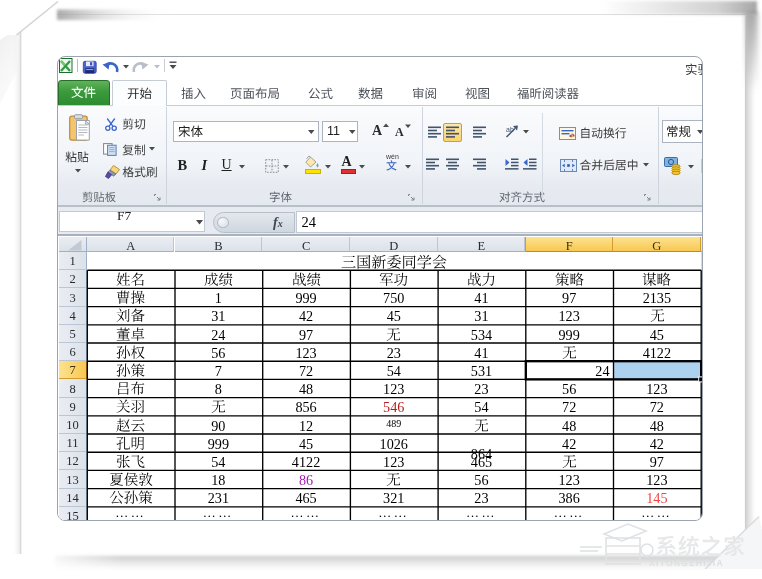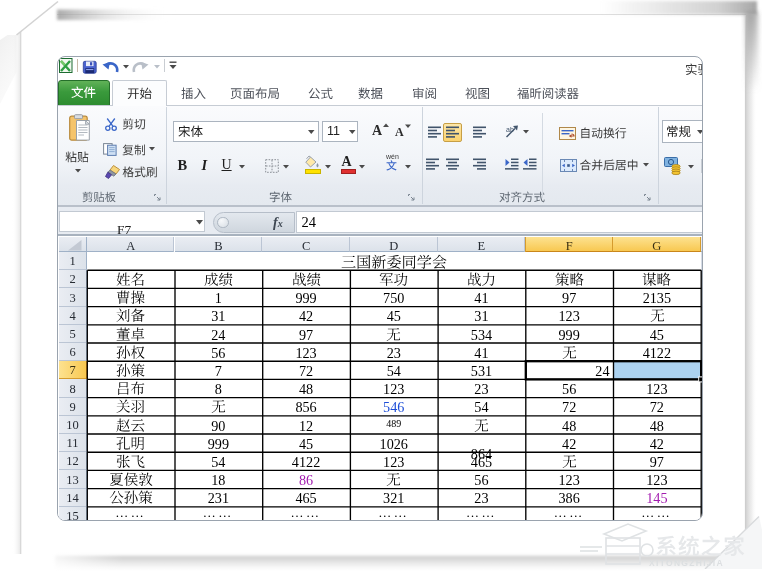--- a/index.html
+++ b/index.html
@@ -393,21 +393,21 @@
 <ellipse cx="12" cy="13.7" rx="4.2" ry="1.7"></ellipse>
           <ellipse cx="12" cy="15.9" rx="4.2" ry="1.7"></ellipse>
         </g>
       </svg>
       <svg class="ic" style="left:630.0px;top:108.0px" width="6" height="4" viewBox="0 0 6 4">
         <polygon points="0,0 6,0 3,3.6" fill="#4a4a4a"></polygon>
       </svg>
       <div class="abs" style="left:643.0px;top:102.0px;width:4px;height:14px;background:#c8cdd4;"></div>
       <div class="abs" style="left:0px;top:150.4px;width:647px;height:27.5px;background:#e7ebf1;"></div>
       <div class="abs" style="left:1.7999999999999972px;top:154.8px;width:145.5px;height:21px;background:#fff;border:1px solid #c2c9d2;box-sizing:border-box;"></div>
-      <div class="lat" style="left:59.5px;top:165px;font-size:13.5px;color:#1c1c1c;font-family:'Liberation Serif',serif;text-align:right;">F7</div>
+      <div class="lat" style="left:59.5px;top:151px;font-size:13.5px;color:#1c1c1c;font-family:'Liberation Serif',serif;text-align:right;">F7</div>
       <svg class="ic" style="left:138.5px;top:163.5px" width="7" height="5" viewBox="0 0 7 5">
         <polygon points="0,0 7,0 3.5,4.4" fill="#4a4a4a"></polygon>
       </svg>
       <div class="abs" style="left:155.5px;top:155.3px;width:82px;height:21px;background:linear-gradient(180deg,#e3e8ee,#cfd6de);border:1px solid #b6bec9;border-radius:11px 0 0 11px;box-sizing:border-box;"></div>
       <div class="abs" style="left:159.5px;top:160.0px;width:11.5px;height:11.5px;background:radial-gradient(circle at 35% 30%,#f6f8fa,#d7dde4);border:1px solid #aeb7c2;border-radius:50%;box-sizing:border-box;"></div>
       <div class="lat" style="left:215.5px;top:158.0px;font-size:14px;font-style:italic;font-weight:bold;color:#3e4752;font-family:'Liberation Serif',serif;">f<span style="font-size:10px;">x</span></div>
       <div class="abs" style="left:238.0px;top:154.8px;width:407.0px;height:21.5px;background:#fff;border:1px solid #c2c9d2;box-sizing:border-box;"></div>
       <div class="lat" style="left:244.0px;top:157.8px;font-size:14.5px;color:#000;font-family:'Liberation Serif',serif;">24</div>
       <div class="abs" style="left:0px;top:177.7px;width:647px;height:1.4px;background:#a8b2be;"></div>
       <div class="abs" style="left:0px;top:179.1px;width:647px;height:286.19999999999993px;background:#fff;"></div>
@@ -573,21 +573,21 @@
       <div class="lat" style="left:423.95px;top:324.7px;font-size:14.2px;color:#000;font-family:'Liberation Serif',serif;transform:translateX(-50%);">23</div>
       <div class="lat" style="left:511.65px;top:324.7px;font-size:14.2px;color:#000;font-family:'Liberation Serif',serif;transform:translateX(-50%);">56</div>
       <div class="lat" style="left:599.3499999999999px;top:324.7px;font-size:14.2px;color:#000;font-family:'Liberation Serif',serif;transform:translateX(-50%);">123</div>
       <svg style="position:absolute;left:58.6px;top:342.9px;overflow:visible" width="29" height="16" viewBox="0 0 29.2 16.1">
         <path d="M11.4 1.1Q11.4 1.2 11.2 1.3Q11.1 1.4 10.8 1.4Q10.6 1.8 10.2 2.3Q9.7 2.8 9.3 3.3Q8.8 3.8 8.4 4.2H8.1Q8.4 3.7 8.7 3.1Q9.1 2.5 9.4 1.8Q9.7 1.2 9.9 0.6ZM7.6 7.7Q8.2 9.1 9.1 10.1Q10.0 11.2 11.2 11.9Q12.5 12.6 14.1 12.9L14.0 13.1Q13.7 13.1 13.5 13.3Q13.3 13.6 13.2 13.9Q11.7 13.4 10.6 12.6Q9.4 11.8 8.6 10.6Q7.9 9.4 7.4 7.9ZM7.6 6.5Q7.6 7.4 7.5 8.2Q7.3 9.0 6.9 9.9Q6.5 10.7 5.7 11.4Q4.9 12.2 3.7 12.8Q2.4 13.4 0.6 13.9L0.5 13.7Q2.5 12.9 3.7 12.1Q4.9 11.3 5.6 10.4Q6.3 9.5 6.5 8.5Q6.7 7.6 6.7 6.6V4.0H7.6ZM11.7 3.2Q11.7 3.2 11.8 3.3Q11.9 3.4 12.1 3.5Q12.3 3.7 12.5 3.9Q12.8 4.0 12.9 4.2Q12.9 4.4 12.5 4.4H1.8L1.7 4.0H11.0ZM12.5 6.8Q12.5 6.8 12.7 6.9Q12.8 7.0 13.0 7.2Q13.2 7.4 13.4 7.5Q13.6 7.7 13.8 7.9Q13.8 8.1 13.5 8.1H0.9L0.7 7.7H11.8ZM3.6 0.7Q4.5 1.0 5.0 1.4Q5.6 1.8 5.9 2.2Q6.2 2.6 6.2 2.9Q6.3 3.2 6.2 3.4Q6.1 3.6 5.9 3.7Q5.7 3.7 5.4 3.6Q5.3 3.1 5.0 2.6Q4.6 2.1 4.2 1.6Q3.8 1.2 3.4 0.8Z M16.1 3.7Q16.9 4.0 17.4 4.4Q17.9 4.8 18.2 5.2Q18.5 5.7 18.5 6.0Q18.6 6.4 18.5 6.6Q18.4 6.8 18.2 6.9Q18.1 6.9 17.8 6.8Q17.7 6.3 17.4 5.8Q17.2 5.3 16.8 4.8Q16.5 4.2 16.0 3.8ZM15.2 10.4Q15.5 10.2 16.2 9.8Q16.9 9.4 17.8 8.9Q18.7 8.4 19.6 7.8L19.7 8.0Q19.1 8.5 18.2 9.3Q17.3 10.1 16.2 11.0Q16.2 11.3 16.0 11.4ZM15.5 1.7H20.9V2.1H15.6ZM20.3 1.7H20.2L20.7 1.1L21.8 2.0Q21.7 2.1 21.6 2.2Q21.4 2.2 21.2 2.3V12.5Q21.2 12.9 21.1 13.2Q21.0 13.5 20.6 13.7Q20.3 13.9 19.5 13.9Q19.5 13.7 19.4 13.6Q19.3 13.4 19.1 13.3Q18.9 13.2 18.6 13.1Q18.2 13.0 17.6 12.9V12.7Q17.6 12.7 17.9 12.7Q18.2 12.7 18.6 12.7Q19.0 12.8 19.4 12.8Q19.8 12.8 19.9 12.8Q20.2 12.8 20.3 12.7Q20.3 12.6 20.3 12.4ZM22.1 1.7H27.3V2.1H22.2ZM26.8 1.7H26.7L27.1 1.1L28.2 2.0Q28.2 2.1 28.0 2.2Q27.9 2.2 27.7 2.3V12.5Q27.7 12.9 27.6 13.2Q27.5 13.5 27.1 13.7Q26.7 13.9 26.0 13.9Q25.9 13.7 25.9 13.6Q25.8 13.4 25.6 13.3Q25.4 13.2 25.0 13.1Q24.6 13.0 24.0 12.9V12.7Q24.0 12.7 24.3 12.7Q24.6 12.7 25.0 12.7Q25.4 12.8 25.8 12.8Q26.2 12.8 26.4 12.8Q26.6 12.8 26.7 12.7Q26.8 12.6 26.8 12.4ZM22.5 3.6Q23.2 3.8 23.7 4.2Q24.2 4.5 24.5 4.8Q24.8 5.1 24.9 5.4Q25.1 5.8 25.1 6.0Q25.1 6.3 25.0 6.5Q24.9 6.6 24.7 6.6Q24.5 6.7 24.3 6.5Q24.1 6.1 23.9 5.6Q23.7 5.1 23.3 4.6Q22.9 4.1 22.4 3.8ZM21.7 10.1Q22.1 9.9 22.8 9.5Q23.5 9.1 24.4 8.5Q25.3 8.0 26.2 7.4L26.3 7.6Q25.7 8.1 24.8 8.9Q23.9 9.7 22.7 10.7Q22.7 11.0 22.5 11.1Z" fill="#000"></path>
       </svg>
       <svg style="position:absolute;left:153.5px;top:342.9px;overflow:visible" width="15" height="16" viewBox="0 0 14.6 16.1">
         <path d="M8.7 6.1Q8.7 6.2 8.7 6.4Q8.7 6.5 8.7 6.6V12.2Q8.7 12.4 8.8 12.5Q8.9 12.6 9.4 12.6H11.0Q11.6 12.6 12.0 12.6Q12.4 12.6 12.5 12.6Q12.8 12.5 12.8 12.3Q12.9 12.1 13.1 11.5Q13.2 10.9 13.3 10.2H13.5L13.5 12.4Q13.8 12.5 13.9 12.6Q13.9 12.7 13.9 12.8Q13.9 13.0 13.7 13.2Q13.5 13.3 12.9 13.4Q12.2 13.4 11.0 13.4H9.2Q8.7 13.4 8.3 13.3Q8.0 13.2 7.9 13.0Q7.8 12.8 7.8 12.4V6.1ZM7.2 2.0Q7.2 3.5 7.1 4.9Q7.0 6.2 6.7 7.5Q6.4 8.8 5.7 9.9Q5.0 11.1 3.8 12.1Q2.6 13.1 0.7 14.0L0.5 13.7Q2.2 12.8 3.3 11.8Q4.4 10.8 5.0 9.6Q5.6 8.5 5.9 7.2Q6.1 6.0 6.2 4.7Q6.2 3.4 6.2 2.0ZM11.7 1.0Q11.7 1.0 11.8 1.1Q11.9 1.2 12.2 1.3Q12.4 1.5 12.6 1.7Q12.8 1.9 13.0 2.0Q12.9 2.1 12.9 2.2Q12.8 2.3 12.6 2.3H1.7L1.6 1.8H11.0ZM12.7 5.1Q12.7 5.1 12.8 5.2Q12.9 5.3 13.1 5.4Q13.3 5.6 13.6 5.8Q13.8 6.0 14.0 6.2Q13.9 6.3 13.8 6.3Q13.7 6.4 13.6 6.4H0.8L0.7 6.0H11.9Z" fill="#000"></path>
       </svg>
       <div class="lat" style="left:248.55px;top:342.90000000000003px;font-size:14.2px;color:#000;font-family:'Liberation Serif',serif;transform:translateX(-50%);">856</div>
-      <div class="lat" style="left:336.25px;top:342.90000000000003px;font-size:14.2px;color:#1d4ed8;font-family:'Liberation Serif',serif;transform:translateX(-50%);">546</div>
+      <div class="lat" style="left:336.25px;top:342.90000000000003px;font-size:14.2px;color:#b91c1c;font-family:'Liberation Serif',serif;transform:translateX(-50%);">546</div>
       <div class="lat" style="left:423.95px;top:342.90000000000003px;font-size:14.2px;color:#000;font-family:'Liberation Serif',serif;transform:translateX(-50%);">54</div>
       <div class="lat" style="left:511.65px;top:342.90000000000003px;font-size:14.2px;color:#000;font-family:'Liberation Serif',serif;transform:translateX(-50%);">72</div>
       <div class="lat" style="left:599.3499999999999px;top:342.90000000000003px;font-size:14.2px;color:#000;font-family:'Liberation Serif',serif;transform:translateX(-50%);">72</div>
       <svg style="position:absolute;left:58.6px;top:361.1px;overflow:visible" width="29" height="16" viewBox="0 0 29.2 16.1">
         <path d="M5.3 6.6Q5.3 6.8 5.2 6.9Q5.1 7.0 4.9 7.0V12.5Q4.9 12.5 4.8 12.5Q4.7 12.5 4.5 12.5Q4.4 12.5 4.2 12.5H4.0V6.5ZM7.7 1.7Q9.1 3.1 10.1 4.3Q11.1 5.6 11.7 6.7Q12.3 7.8 12.7 8.6Q13.0 9.5 13.1 10.1Q13.1 10.7 13.0 10.9Q12.8 11.1 12.5 10.9Q12.1 10.0 11.7 8.9Q11.3 7.7 10.7 6.5Q10.0 5.2 9.3 4.0Q8.5 2.9 7.5 1.9ZM13.6 1.8Q13.5 2.0 13.4 2.0Q13.3 2.1 13.0 2.1Q12.6 3.2 12.1 4.5Q11.6 5.7 10.8 6.9Q10.1 8.2 9.1 9.3Q8.1 10.4 6.9 11.3L6.7 11.1Q7.8 10.2 8.7 9.0Q9.5 7.8 10.2 6.6Q10.9 5.3 11.3 4.0Q11.8 2.6 12.1 1.4ZM3.1 7.3Q3.1 7.7 2.6 7.7Q2.5 8.8 2.4 9.9Q2.2 11.1 1.8 12.1Q1.4 13.2 0.7 14.0L0.5 13.8Q0.9 13.2 1.1 12.4Q1.4 11.6 1.5 10.7Q1.7 9.8 1.7 8.9Q1.8 8.0 1.8 7.1ZM6.5 7.6Q6.5 7.6 6.7 7.8Q6.9 8.0 7.2 8.2Q7.4 8.4 7.7 8.6Q7.6 8.9 7.3 8.9H4.5V8.4H5.9ZM6.9 4.9Q6.9 4.9 7.1 5.1Q7.3 5.2 7.5 5.5Q7.8 5.7 8.0 5.9Q8.0 6.1 7.6 6.1H0.8L0.7 5.7H6.2ZM6.3 2.4Q6.3 2.4 6.5 2.5Q6.7 2.7 7.0 2.9Q7.2 3.1 7.5 3.3Q7.4 3.6 7.1 3.6H1.5L1.4 3.1H5.7ZM5.1 0.7Q5.1 0.9 5.0 1.0Q4.9 1.1 4.6 1.1V5.9H3.7V0.6ZM2.1 9.2Q2.5 10.4 3.1 11.1Q3.6 11.8 4.3 12.1Q5.0 12.5 6.0 12.6Q7.0 12.7 8.2 12.7Q8.7 12.7 9.5 12.7Q10.3 12.7 11.2 12.7Q12.1 12.7 12.9 12.7Q13.7 12.7 14.2 12.7V12.9Q13.9 12.9 13.8 13.1Q13.6 13.3 13.6 13.5Q13.2 13.5 12.4 13.5Q11.7 13.5 10.9 13.5Q10.1 13.5 9.4 13.5Q8.7 13.5 8.2 13.5Q6.9 13.5 5.9 13.4Q4.9 13.2 4.2 12.8Q3.4 12.3 2.9 11.5Q2.3 10.7 1.9 9.4Z M22.6 7.1Q22.6 7.2 22.3 7.3Q22.1 7.4 21.8 7.2L22.2 7.1Q21.8 7.7 21.3 8.4Q20.7 9.1 20.0 9.9Q19.3 10.7 18.6 11.4Q17.8 12.1 17.1 12.7L17.1 12.5H17.6Q17.6 13.0 17.4 13.2Q17.2 13.5 17.0 13.6L16.6 12.3Q16.6 12.3 16.6 12.3Q16.7 12.3 16.8 12.2Q16.9 12.2 17.0 12.2Q17.6 11.7 18.2 10.9Q18.8 10.2 19.4 9.4Q20.0 8.5 20.5 7.7Q21.0 7.0 21.3 6.4ZM16.8 12.4Q17.5 12.4 18.5 12.3Q19.6 12.3 20.9 12.2Q22.2 12.1 23.7 12.0Q25.3 11.9 26.9 11.8L26.9 12.0Q25.2 12.3 22.7 12.6Q20.2 12.9 17.1 13.3ZM25.8 1.2Q25.8 1.2 25.9 1.3Q26.0 1.4 26.3 1.5Q26.5 1.7 26.7 1.9Q26.9 2.1 27.1 2.3Q27.1 2.5 26.7 2.5H16.9L16.8 2.1H25.1ZM27.3 5.1Q27.3 5.1 27.4 5.2Q27.6 5.3 27.8 5.5Q28.0 5.7 28.2 5.9Q28.4 6.0 28.6 6.2Q28.6 6.5 28.3 6.5H15.3L15.2 6.0H26.6ZM23.8 8.4Q24.9 9.1 25.7 9.8Q26.4 10.4 26.9 11.0Q27.4 11.7 27.6 12.2Q27.9 12.7 27.9 13.1Q28.0 13.4 27.9 13.7Q27.8 13.9 27.6 13.9Q27.4 13.9 27.1 13.8Q26.9 13.1 26.5 12.4Q26.2 11.7 25.7 11.0Q25.2 10.3 24.6 9.7Q24.1 9.0 23.6 8.5Z" fill="#000"></path>
       </svg>
       <div class="lat" style="left:160.85px;top:361.09999999999997px;font-size:14.2px;color:#000;font-family:'Liberation Serif',serif;transform:translateX(-50%);">90</div>
       <div class="lat" style="left:248.55px;top:361.09999999999997px;font-size:14.2px;color:#000;font-family:'Liberation Serif',serif;transform:translateX(-50%);">12</div>
       <div class="lat" style="left:336.25px;top:361.09999999999997px;font-size:10px;color:#000;font-family:'Liberation Serif',serif;transform:translateX(-50%);">489</div>
       <svg style="position:absolute;left:416.6px;top:361.1px;overflow:visible" width="15" height="16" viewBox="0 0 14.6 16.1">
@@ -627,21 +627,21 @@
       <div class="lat" style="left:511.65px;top:415.7px;font-size:14.2px;color:#000;font-family:'Liberation Serif',serif;transform:translateX(-50%);">123</div>
       <div class="lat" style="left:599.3499999999999px;top:415.7px;font-size:14.2px;color:#000;font-family:'Liberation Serif',serif;transform:translateX(-50%);">123</div>
       <svg style="position:absolute;left:51.3px;top:433.9px;overflow:visible" width="44" height="16" viewBox="0 0 43.8 16.1">
         <path d="M2.6 12.5Q3.2 12.5 4.2 12.5Q5.1 12.4 6.3 12.3Q7.5 12.2 8.9 12.1Q10.2 12.0 11.6 11.9L11.6 12.2Q10.1 12.4 7.9 12.8Q5.6 13.1 2.9 13.4ZM8.1 6.3Q8.0 6.4 7.8 6.5Q7.6 6.6 7.2 6.4L7.6 6.3Q7.3 7.0 6.7 7.8Q6.2 8.7 5.6 9.6Q4.9 10.5 4.3 11.4Q3.6 12.2 2.9 12.9L2.9 12.7H3.3Q3.3 13.2 3.2 13.4Q3.0 13.6 2.9 13.7L2.3 12.5Q2.3 12.5 2.3 12.5Q2.4 12.5 2.5 12.5Q2.6 12.5 2.7 12.4Q2.8 12.4 2.9 12.3Q3.3 11.9 3.7 11.2Q4.1 10.6 4.6 9.8Q5.0 9.1 5.4 8.3Q5.8 7.5 6.1 6.8Q6.4 6.1 6.7 5.6ZM9.9 1.2Q9.8 1.3 9.7 1.5Q9.5 1.7 9.4 1.9L9.3 1.4Q9.7 2.5 10.4 3.6Q11.1 4.6 12.1 5.5Q13.0 6.4 14.3 6.9L14.2 7.0Q13.9 7.1 13.7 7.2Q13.5 7.4 13.4 7.7Q12.2 7.0 11.3 6.0Q10.4 5.0 9.8 3.8Q9.2 2.5 8.7 0.9L8.9 0.9ZM6.4 1.6Q6.4 1.7 6.2 1.8Q6.1 1.8 5.8 1.8Q5.2 3.1 4.3 4.3Q3.5 5.5 2.6 6.4Q1.7 7.4 0.7 8.1L0.5 8.0Q1.3 7.2 2.2 6.1Q3.0 5.0 3.8 3.7Q4.5 2.3 5.1 1.0ZM8.9 8.7Q10.1 9.5 10.8 10.2Q11.5 10.9 11.9 11.6Q12.4 12.2 12.5 12.7Q12.6 13.2 12.6 13.5Q12.5 13.8 12.3 13.9Q12.1 13.9 11.8 13.7Q11.6 13.1 11.3 12.5Q11.0 11.8 10.6 11.2Q10.1 10.5 9.6 9.9Q9.2 9.3 8.7 8.8Z M25.9 4.4Q26.8 5.6 27.3 6.6Q27.9 7.6 28.2 8.4Q28.4 9.2 28.5 9.9Q28.6 10.5 28.5 10.9Q28.4 11.2 28.2 11.3Q27.9 11.4 27.7 11.1Q27.6 10.3 27.4 9.5Q27.2 8.6 26.9 7.7Q26.6 6.9 26.3 6.0Q25.9 5.2 25.6 4.5ZM25.2 0.8Q25.2 1.0 25.1 1.1Q24.9 1.2 24.7 1.2V12.6Q24.7 12.9 24.6 13.2Q24.5 13.5 24.2 13.7Q23.8 13.9 23.1 13.9Q23.1 13.7 23.0 13.6Q23.0 13.4 22.8 13.3Q22.6 13.2 22.3 13.1Q22.0 13.0 21.4 12.9V12.7Q21.4 12.7 21.7 12.7Q22.0 12.7 22.3 12.7Q22.7 12.8 23.0 12.8Q23.3 12.8 23.4 12.8Q23.6 12.8 23.7 12.7Q23.8 12.7 23.8 12.5V0.6ZM23.1 4.7Q23.0 4.9 22.9 4.9Q22.8 5.0 22.5 5.0Q22.2 6.9 21.5 8.5Q20.8 10.1 19.8 11.3L19.5 11.1Q20.0 10.3 20.5 9.2Q20.9 8.1 21.2 6.9Q21.5 5.6 21.6 4.3ZM19.6 1.7 20.2 1.1 21.2 2.1Q21.2 2.2 21.0 2.2Q20.9 2.2 20.6 2.3Q20.4 2.6 20.0 3.0Q19.6 3.5 19.2 3.9Q18.8 4.4 18.4 4.7H18.1Q18.4 4.3 18.7 3.7Q19.0 3.2 19.3 2.6Q19.6 2.1 19.7 1.7ZM15.2 8.3Q15.6 8.1 16.5 7.8Q17.3 7.4 18.4 6.9Q19.4 6.5 20.5 6.0L20.6 6.2Q19.8 6.7 18.7 7.4Q17.6 8.1 16.1 9.0Q16.1 9.3 15.9 9.4ZM19.0 4.5Q19.0 4.7 18.8 4.8Q18.7 4.9 18.5 4.9V12.5Q18.5 12.8 18.4 13.1Q18.3 13.4 18.0 13.6Q17.6 13.8 17.0 13.8Q16.9 13.6 16.9 13.5Q16.8 13.3 16.6 13.2Q16.4 13.1 16.1 13.0Q15.8 12.9 15.3 12.8V12.6Q15.3 12.6 15.5 12.6Q15.8 12.6 16.1 12.6Q16.5 12.7 16.8 12.7Q17.1 12.7 17.2 12.7Q17.5 12.7 17.5 12.6Q17.6 12.6 17.6 12.4V4.4ZM20.1 1.7V2.2H15.6L15.5 1.7Z M30.4 5.3H40.9L41.6 4.5Q41.6 4.5 41.7 4.6Q41.8 4.6 42.0 4.8Q42.2 4.9 42.4 5.1Q42.6 5.3 42.8 5.5Q42.7 5.7 42.4 5.7H30.5ZM40.5 7.0H40.4L40.8 6.5L42.0 7.4Q42.0 7.4 41.8 7.5Q41.6 7.6 41.4 7.6V9.5Q41.4 9.8 41.3 10.1Q41.2 10.3 40.9 10.5Q40.7 10.6 40.1 10.7Q40.0 10.5 40.0 10.4Q39.9 10.2 39.8 10.1Q39.7 10.0 39.4 10.0Q39.2 9.9 38.7 9.8V9.6Q38.7 9.6 38.9 9.6Q39.1 9.6 39.4 9.6Q39.6 9.7 39.9 9.7Q40.1 9.7 40.2 9.7Q40.4 9.7 40.5 9.6Q40.5 9.6 40.5 9.4ZM31.7 7.0V6.6L32.7 7.0H41.1V7.5H32.6V10.5Q32.6 10.5 32.5 10.6Q32.3 10.6 32.2 10.7Q32.0 10.7 31.8 10.7H31.7ZM36.0 8.3 36.6 9.3Q35.9 10.2 34.8 11.0Q33.7 11.9 32.5 12.6Q31.2 13.2 29.8 13.7L29.7 13.4Q31.0 12.9 32.2 12.1Q33.4 11.4 34.4 10.4Q35.4 9.4 36.0 8.3ZM36.0 3.8 37.4 4.0Q37.4 4.1 37.3 4.3Q37.2 4.4 36.9 4.4V13.6Q36.9 13.7 36.8 13.8Q36.7 13.9 36.5 13.9Q36.4 14.0 36.2 14.0H36.0ZM36.9 8.5Q37.3 9.2 38.0 9.9Q38.7 10.6 39.5 11.1Q40.4 11.7 41.3 12.1Q42.3 12.5 43.3 12.7L43.2 12.9Q42.7 13.0 42.4 13.6Q41.2 13.1 40.1 12.4Q39.0 11.7 38.1 10.8Q37.2 9.8 36.7 8.6ZM32.2 0.6 33.5 1.1Q33.4 1.2 33.3 1.3Q33.2 1.4 32.9 1.4Q32.3 2.6 31.5 3.5Q30.7 4.5 29.8 5.1L29.6 4.9Q30.4 4.2 31.1 3.0Q31.8 1.9 32.2 0.6ZM31.8 2.2H35.2L35.7 1.5Q35.7 1.5 35.9 1.6Q36.1 1.8 36.3 2.0Q36.6 2.2 36.8 2.4Q36.7 2.6 36.4 2.6H31.8ZM37.4 2.2H41.5L42.1 1.4Q42.1 1.4 42.3 1.6Q42.5 1.7 42.8 1.9Q43.0 2.2 43.3 2.4Q43.2 2.6 42.9 2.6H37.4ZM33.0 2.3Q33.5 2.6 33.8 2.9Q34.1 3.1 34.2 3.4Q34.4 3.7 34.4 3.9Q34.3 4.1 34.2 4.2Q34.1 4.4 33.9 4.4Q33.8 4.4 33.6 4.2Q33.6 3.8 33.3 3.3Q33.1 2.8 32.8 2.4ZM37.9 0.6 39.1 1.2Q39.1 1.3 38.9 1.3Q38.8 1.4 38.5 1.4Q38.0 2.4 37.2 3.1Q36.4 3.9 35.6 4.4L35.4 4.2Q36.1 3.6 36.7 2.7Q37.4 1.7 37.9 0.6ZM38.6 2.3Q39.3 2.5 39.6 2.8Q40.0 3.1 40.2 3.3Q40.3 3.6 40.3 3.9Q40.3 4.1 40.2 4.2Q40.1 4.4 39.9 4.4Q39.7 4.4 39.5 4.3Q39.5 3.8 39.1 3.3Q38.8 2.7 38.5 2.4Z" fill="#000"></path>
       </svg>
       <div class="lat" style="left:160.85px;top:433.90000000000003px;font-size:14.2px;color:#000;font-family:'Liberation Serif',serif;transform:translateX(-50%);">231</div>
       <div class="lat" style="left:248.55px;top:433.90000000000003px;font-size:14.2px;color:#000;font-family:'Liberation Serif',serif;transform:translateX(-50%);">465</div>
       <div class="lat" style="left:336.25px;top:433.90000000000003px;font-size:14.2px;color:#000;font-family:'Liberation Serif',serif;transform:translateX(-50%);">321</div>
       <div class="lat" style="left:423.95px;top:433.90000000000003px;font-size:14.2px;color:#000;font-family:'Liberation Serif',serif;transform:translateX(-50%);">23</div>
       <div class="lat" style="left:511.65px;top:433.90000000000003px;font-size:14.2px;color:#000;font-family:'Liberation Serif',serif;transform:translateX(-50%);">386</div>
-      <div class="lat" style="left:599.3499999999999px;top:433.90000000000003px;font-size:14.2px;color:#a21caf;font-family:'Liberation Serif',serif;transform:translateX(-50%);">145</div>
+      <div class="lat" style="left:599.3499999999999px;top:433.90000000000003px;font-size:14.2px;color:#ef4444;font-family:'Liberation Serif',serif;transform:translateX(-50%);">145</div>
       <div class="lat" style="left:73.15px;top:448.9px;font-size:13px;color:#000;letter-spacing:2.5px;font-family:'Liberation Serif',serif;transform:translateX(-50%);">……</div>
       <div class="lat" style="left:160.85px;top:448.9px;font-size:13px;color:#000;letter-spacing:2.5px;font-family:'Liberation Serif',serif;transform:translateX(-50%);">……</div>
       <div class="lat" style="left:248.55px;top:448.9px;font-size:13px;color:#000;letter-spacing:2.5px;font-family:'Liberation Serif',serif;transform:translateX(-50%);">……</div>
       <div class="lat" style="left:336.25px;top:448.9px;font-size:13px;color:#000;letter-spacing:2.5px;font-family:'Liberation Serif',serif;transform:translateX(-50%);">……</div>
       <div class="lat" style="left:423.95px;top:448.9px;font-size:13px;color:#000;letter-spacing:2.5px;font-family:'Liberation Serif',serif;transform:translateX(-50%);">……</div>
       <div class="lat" style="left:511.65px;top:448.9px;font-size:13px;color:#000;letter-spacing:2.5px;font-family:'Liberation Serif',serif;transform:translateX(-50%);">……</div>
       <div class="lat" style="left:599.3499999999999px;top:448.9px;font-size:13px;color:#000;letter-spacing:2.5px;font-family:'Liberation Serif',serif;transform:translateX(-50%);">……</div>
     </div>
   </div>
 </body></html>

